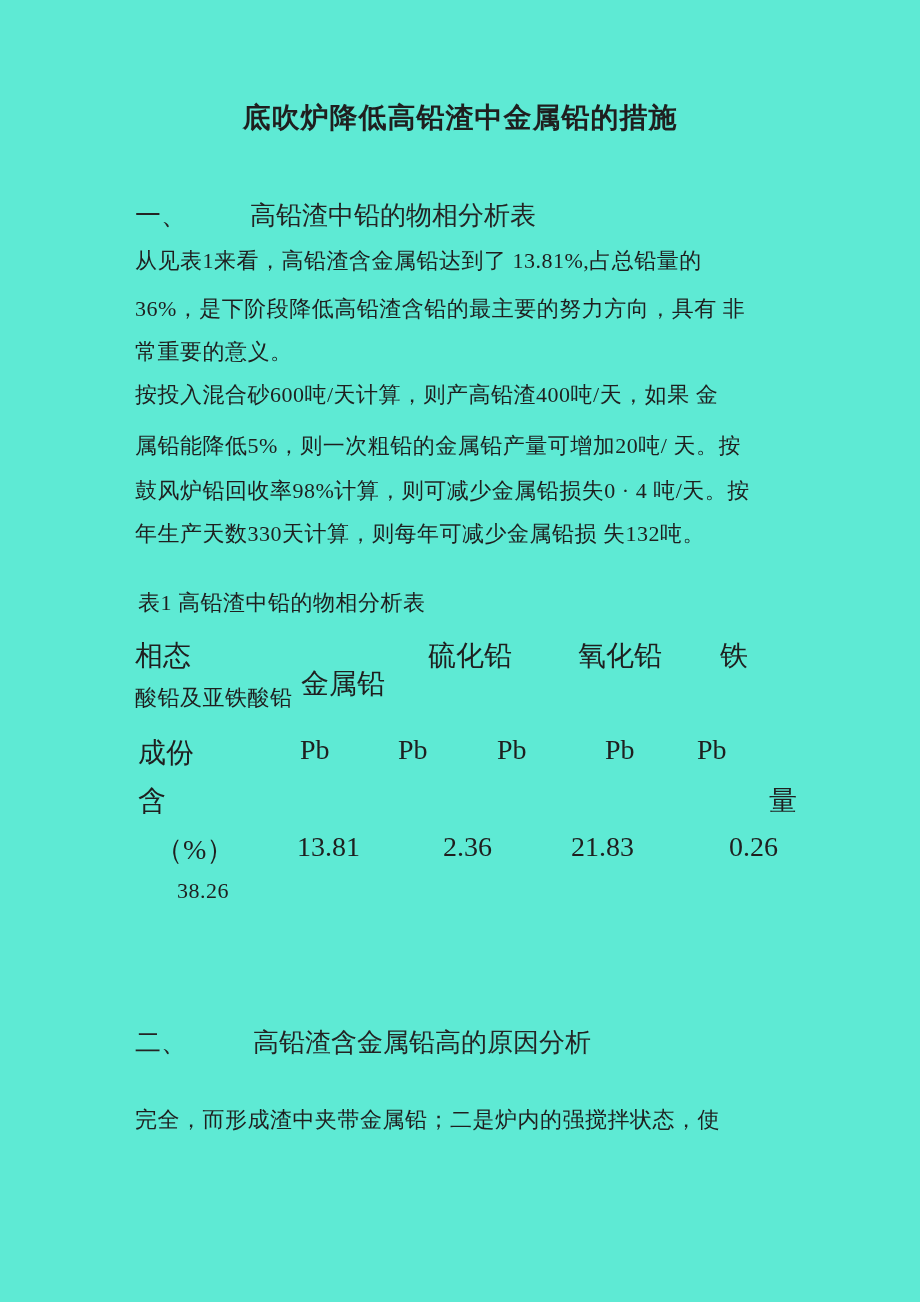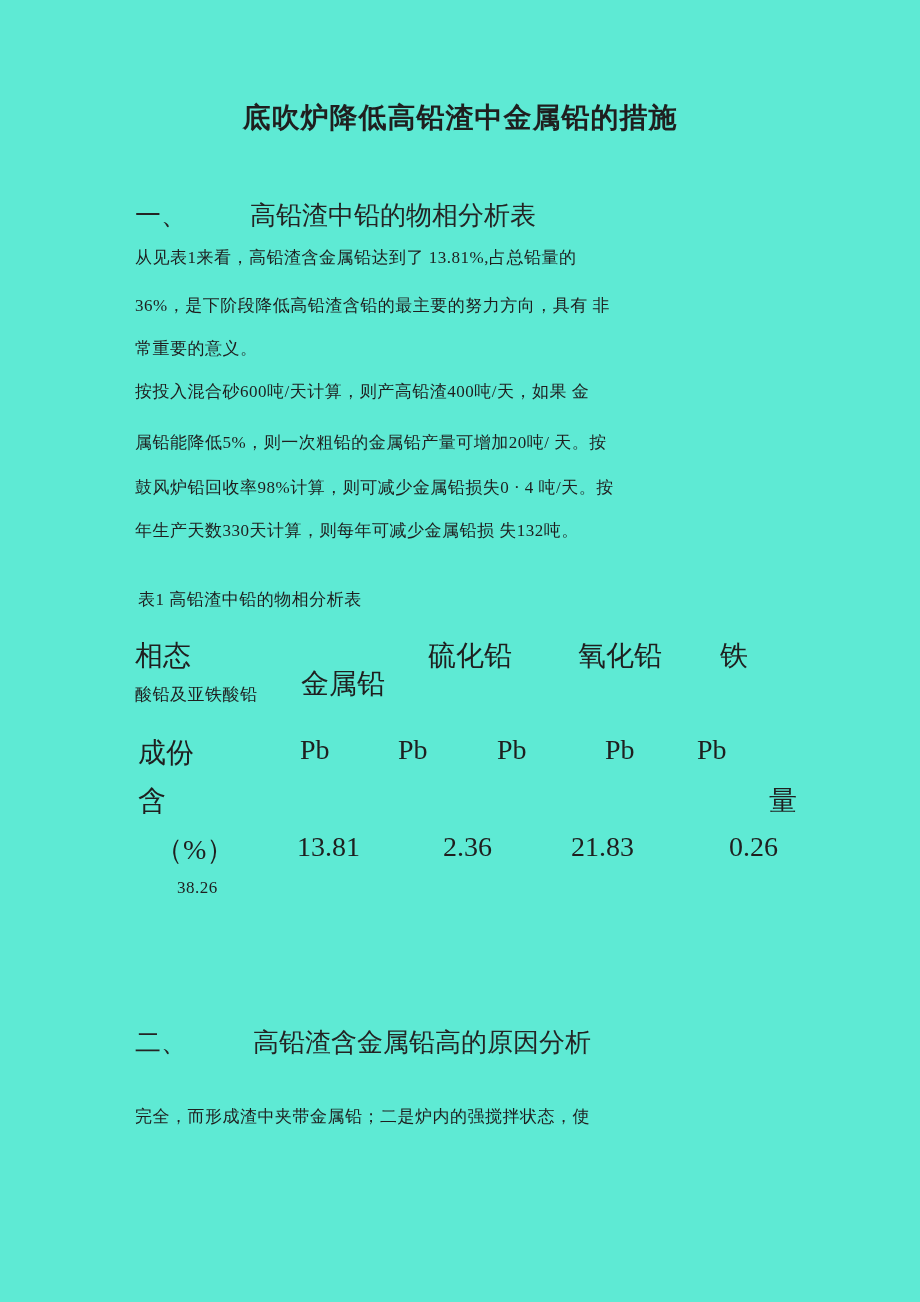--- a/index.html
+++ b/index.html
@@ -29,21 +29,21 @@
     font-weight: bold;
     font-family: "Liberation Sans", "DejaVu Sans", sans-serif;
     letter-spacing: 1px;
   }
   .heading {
     font-family: "Liberation Sans", "DejaVu Sans", sans-serif;
     font-size: 26px;
     color: #242424;
   }
   .body-line {
-    font-size: 17px;
+    font-size: 22px;
     letter-spacing: 0.5px;
   }
   .trow {
     position: absolute;
     left: 0;
     width: 920px;
     height: 34px;
   }
   .trow > span {
     position: absolute;

